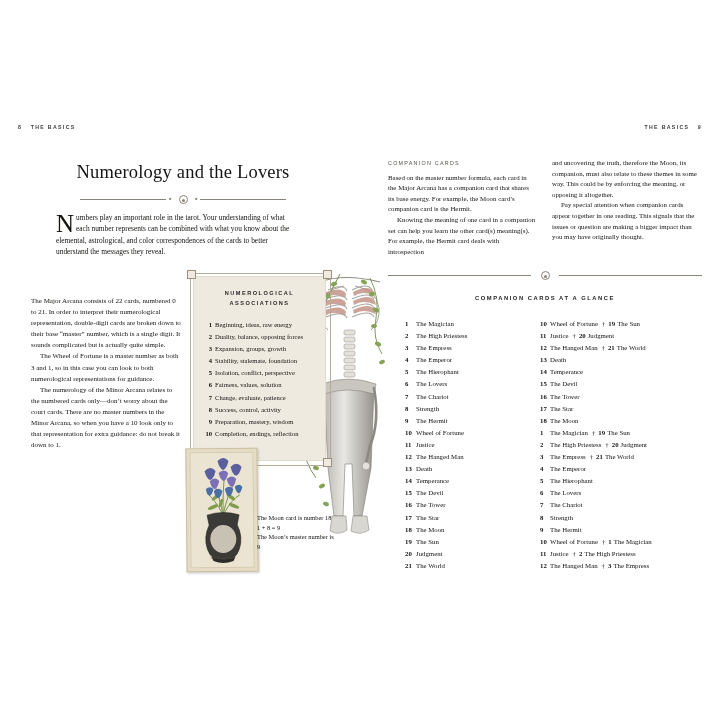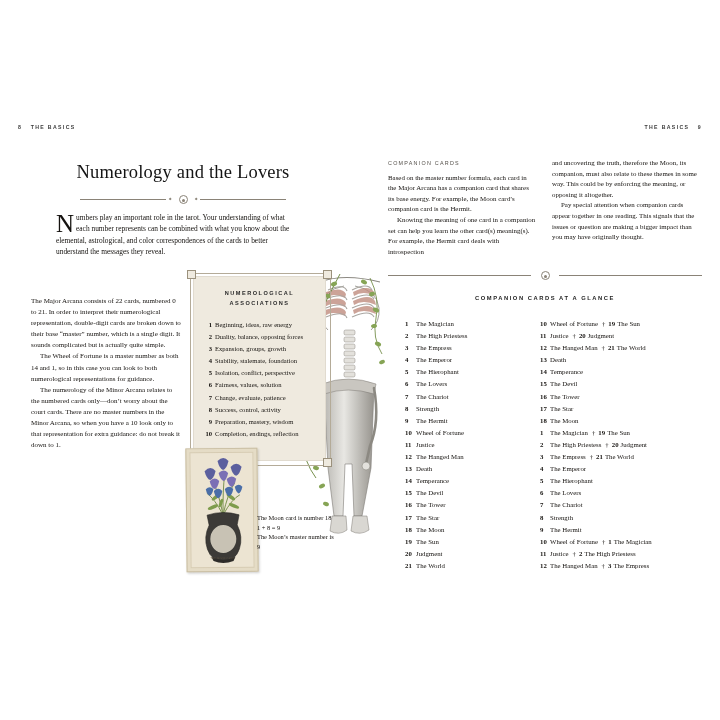--- a/index.html
+++ b/index.html
@@ -220,21 +220,21 @@
       <span class="tick t2"></span>
         <span class="ln b"></span>
     </div>
 
     <div class="intro">
       <span class="dropcap">N</span><span>umbers play an important role in the tarot. Your understanding of what each number represents can be combined with what you know about the elemental, astrological, and color correspondences of the cards to better understand the messages they reveal.</span>
     </div>
 
     <div class="leftcol">
       <p>The Major Arcana consists of 22 cards, numbered 0 to 21. In order to interpret their numerological representation, double-digit cards are broken down to their base “master” number, which is a single digit. It sounds complicated but is actually quite simple.</p>
-      <p>The Wheel of Fortune is a master number as both 14 and 1, so in this case you can look to both numerological representations for guidance.</p>
+      <p>The Wheel of Fortune is a master number as both 3 and 1, so in this case you can look to both numerological representations for guidance.</p>
       <p>The numerology of the Minor Arcana relates to the numbered cards only—don’t worry about the court cards. There are no master numbers in the Minor Arcana, so when you have a 10 look only to that representation for extra guidance: do not break it down to 1.</p>
     </div>
 
     <div class="illus">
       <svg width="92" height="275" viewBox="0 0 92 275">
         <defs>
           <linearGradient id="bone" x1="0" y1="0" x2="1" y2="0">
             <stop offset="0" stop-color="#cfcdc8"></stop>
             <stop offset="0.42" stop-color="#f2f1ee"></stop>
             <stop offset="1" stop-color="#a9a6a0"></stop>

